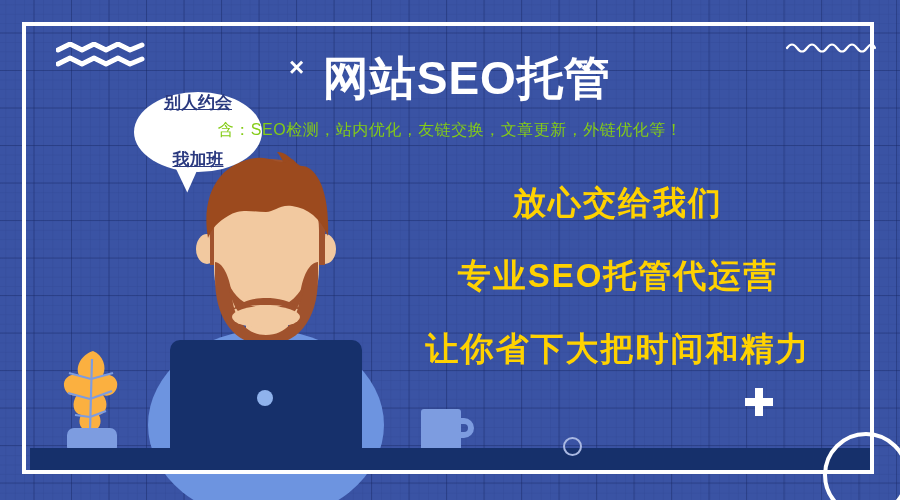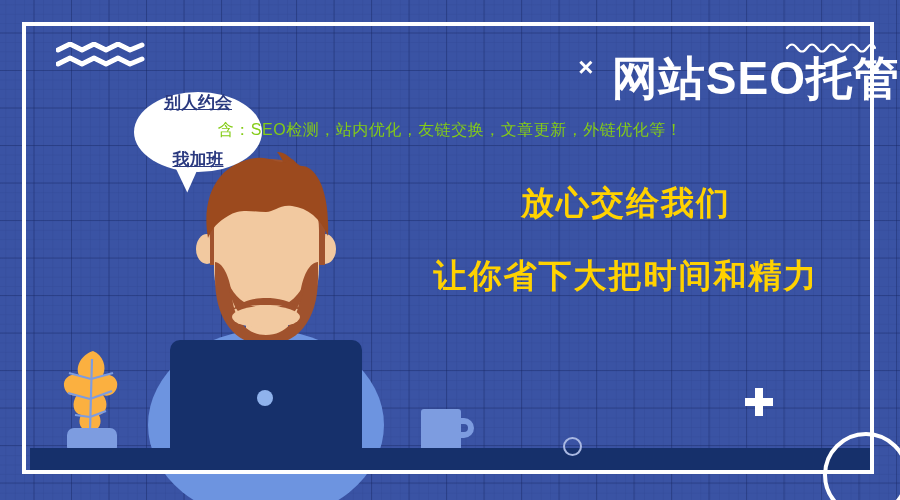--- a/index.html
+++ b/index.html
@@ -87,21 +87,21 @@
     left: 563px; top: 437px;
     width: 19px; height: 19px;
     border: 2px solid #a9b8e2;
     border-radius: 50%;
     box-sizing: border-box;
   }
   
   .title-row {
     position: absolute;
     left: 0; right: 0; top: 48px;
-    text-align: right;
+    text-align: center;
     white-space: nowrap;
   }
   .title-x {
     display: inline-block;
     color: #ffffff;
     font-size: 26px;
     font-weight: bold;
     vertical-align: 18px;
     margin-right: 14px;
   }
@@ -117,21 +117,21 @@
     left: 0; right: 0; top: 120px;
     text-align: center;
     color: #84cc16;
     font-size: 16px;
     letter-spacing: .5px;
     white-space: nowrap;
   }
   
   .slogans {
     position: absolute;
-    left: 400px;
+    left: 392px;
     top: 186px;
     width: 452px;
     text-align: center;
   }
   .slogan-line {
     color: #ffd200;
     font-size: 33px;
     font-weight: bold;
     letter-spacing: 2px;
     line-height: 1;
@@ -278,20 +278,21 @@
   </div>
 
   <div class="title-row">
     <span class="title-x">×</span>
     <span class="title-text">网站SEO托管</span>
   </div>
   <div class="subtitle">含：SEO检测，站内优化，友链交换，文章更新，外链优化等！</div>
 
   <div class="slogans">
     <div class="slogan-line">放心交给我们</div>
+    <div class="slogan-line">专业SEO托管代运营</div>
     <div class="slogan-line">让你省下大把时间和精力</div>
   </div>
 
   <svg class="wave-left" viewBox="0 0 92 26">
     <path d="M2 8 L14 2 L26 8 L38 2 L50 8 L62 2 L74 8 L86 3" stroke="#ffffff" stroke-width="5" fill="none" stroke-linecap="round" stroke-linejoin="round"></path>
     <path d="M2 22 L14 16 L26 22 L38 16 L50 22 L62 16 L74 22 L86 17" stroke="#ffffff" stroke-width="5" fill="none" stroke-linecap="round" stroke-linejoin="round"></path>
   </svg>
 
   <svg class="wave-right" viewBox="0 0 92 14">
     <path d="M2 8 Q7 1 12 8 T22 8 T32 8 T42 8 T52 8 T62 8 T72 8 T82 8 T90 8" stroke="#ffffff" stroke-width="2.2" fill="none" stroke-linecap="round"></path>

